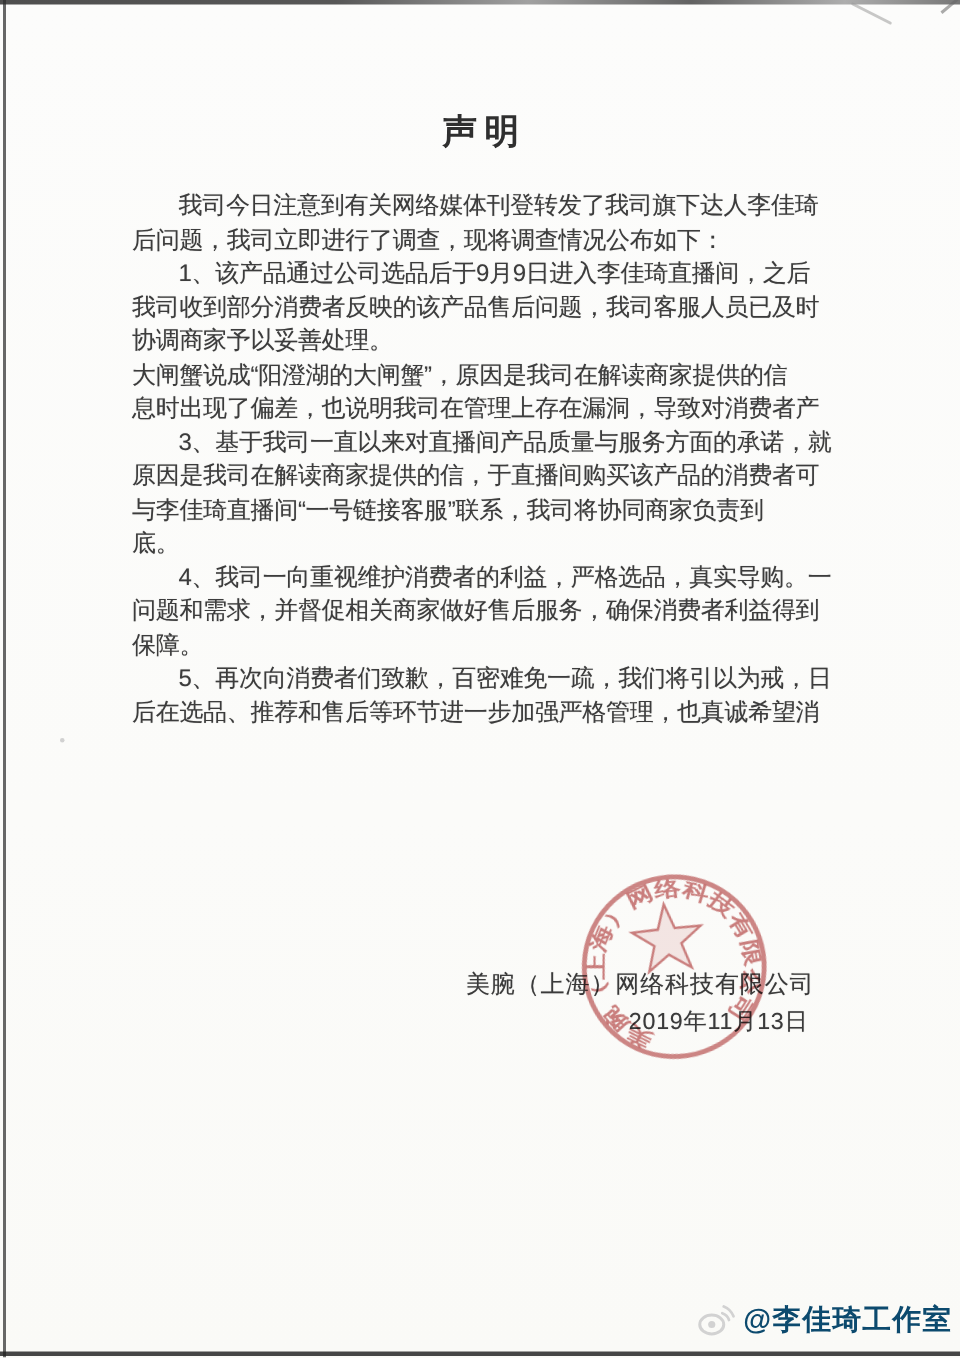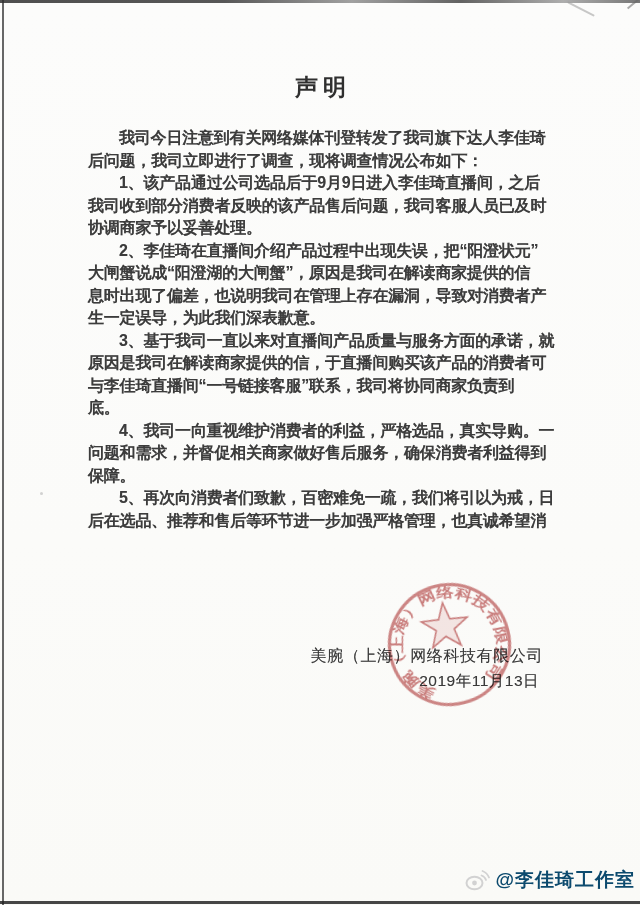--- a/index.html
+++ b/index.html
@@ -42,21 +42,20 @@
 
   .doc-title {
     position: absolute; top: 72px; left: 92px; width: 462px;
     text-align: center;
     font-size: 23px; font-weight: bold; letter-spacing: 5px;
     color: #2f2f2f;
   }
   .doc-body {
     position: absolute; top: 127px; left: 88px; width: 465px;
     color: #3c3c3c;
-    font-weight: bold;
   }
   .line {
     height: 22.5px; line-height: 22.5px;
     font-size: 16px; letter-spacing: -0.2px;
     white-space: nowrap;
     text-shadow: 0 0 0.6px rgba(70,70,70,0.45);
   }
   .indent { padding-left: 31px; }
 
   .signature {
@@ -107,24 +106,22 @@
 <div class="speck" style="left:40px; top:492px;"></div>
 
 <div class="doc-title">声明</div>
 
 <div class="doc-body">
   <div class="line indent">我司今日注意到有关网络媒体刊登转发了我司旗下达人李佳琦</div>
   <div class="line">后问题，我司立即进行了调查，现将调查情况公布如下：</div>
   <div class="line indent">1、该产品通过公司选品后于9月9日进入李佳琦直播间，之后</div>
   <div class="line">我司收到部分消费者反映的该产品售后问题，我司客服人员已及时</div>
   <div class="line">协调商家予以妥善处理。</div>
-  <div class="line indent">2、李佳琦在直播间介绍产品过程中出现失误，把“阳澄状元”</div>
   <div class="line">大闸蟹说成“阳澄湖的大闸蟹”，原因是我司在解读商家提供的信</div>
   <div class="line">息时出现了偏差，也说明我司在管理上存在漏洞，导致对消费者产</div>
-  <div class="line">生一定误导，为此我们深表歉意。</div>
   <div class="line indent">3、基于我司一直以来对直播间产品质量与服务方面的承诺，就</div>
   <div class="line">原因是我司在解读商家提供的信，于直播间购买该产品的消费者可</div>
   <div class="line">与李佳琦直播间“一号链接客服”联系，我司将协同商家负责到</div>
   <div class="line">底。</div>
   <div class="line indent">4、我司一向重视维护消费者的利益，严格选品，真实导购。一</div>
   <div class="line">问题和需求，并督促相关商家做好售后服务，确保消费者利益得到</div>
   <div class="line">保障。</div>
   <div class="line indent">5、再次向消费者们致歉，百密难免一疏，我们将引以为戒，日</div>
   <div class="line">后在选品、推荐和售后等环节进一步加强严格管理，也真诚希望消</div>
 </div>

